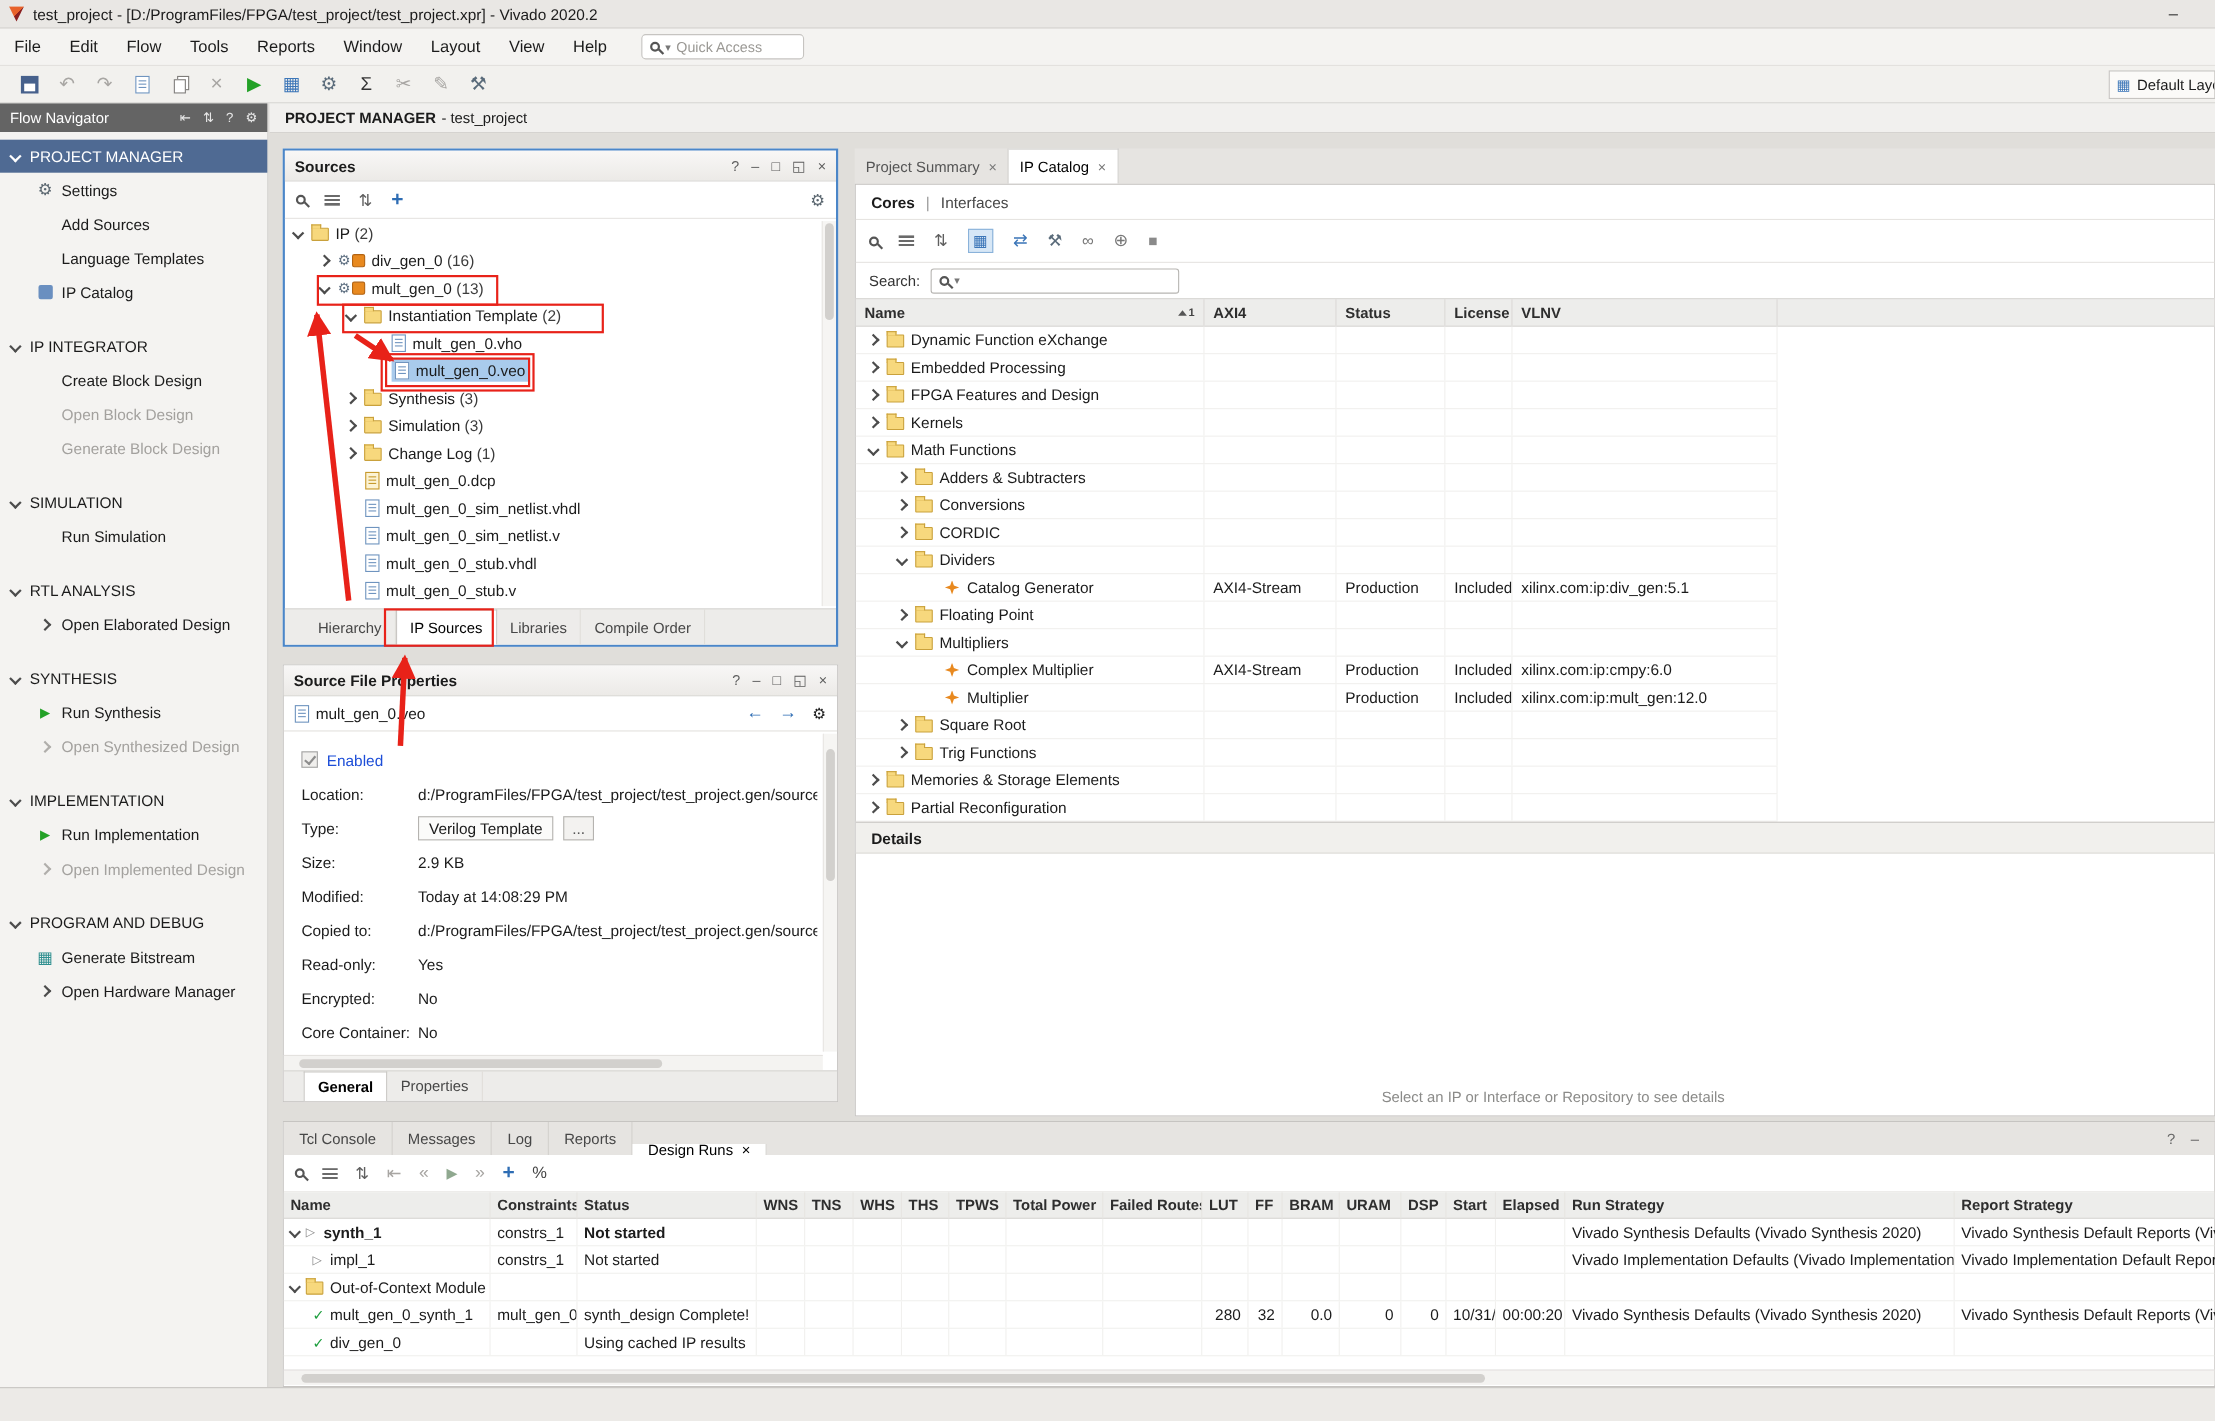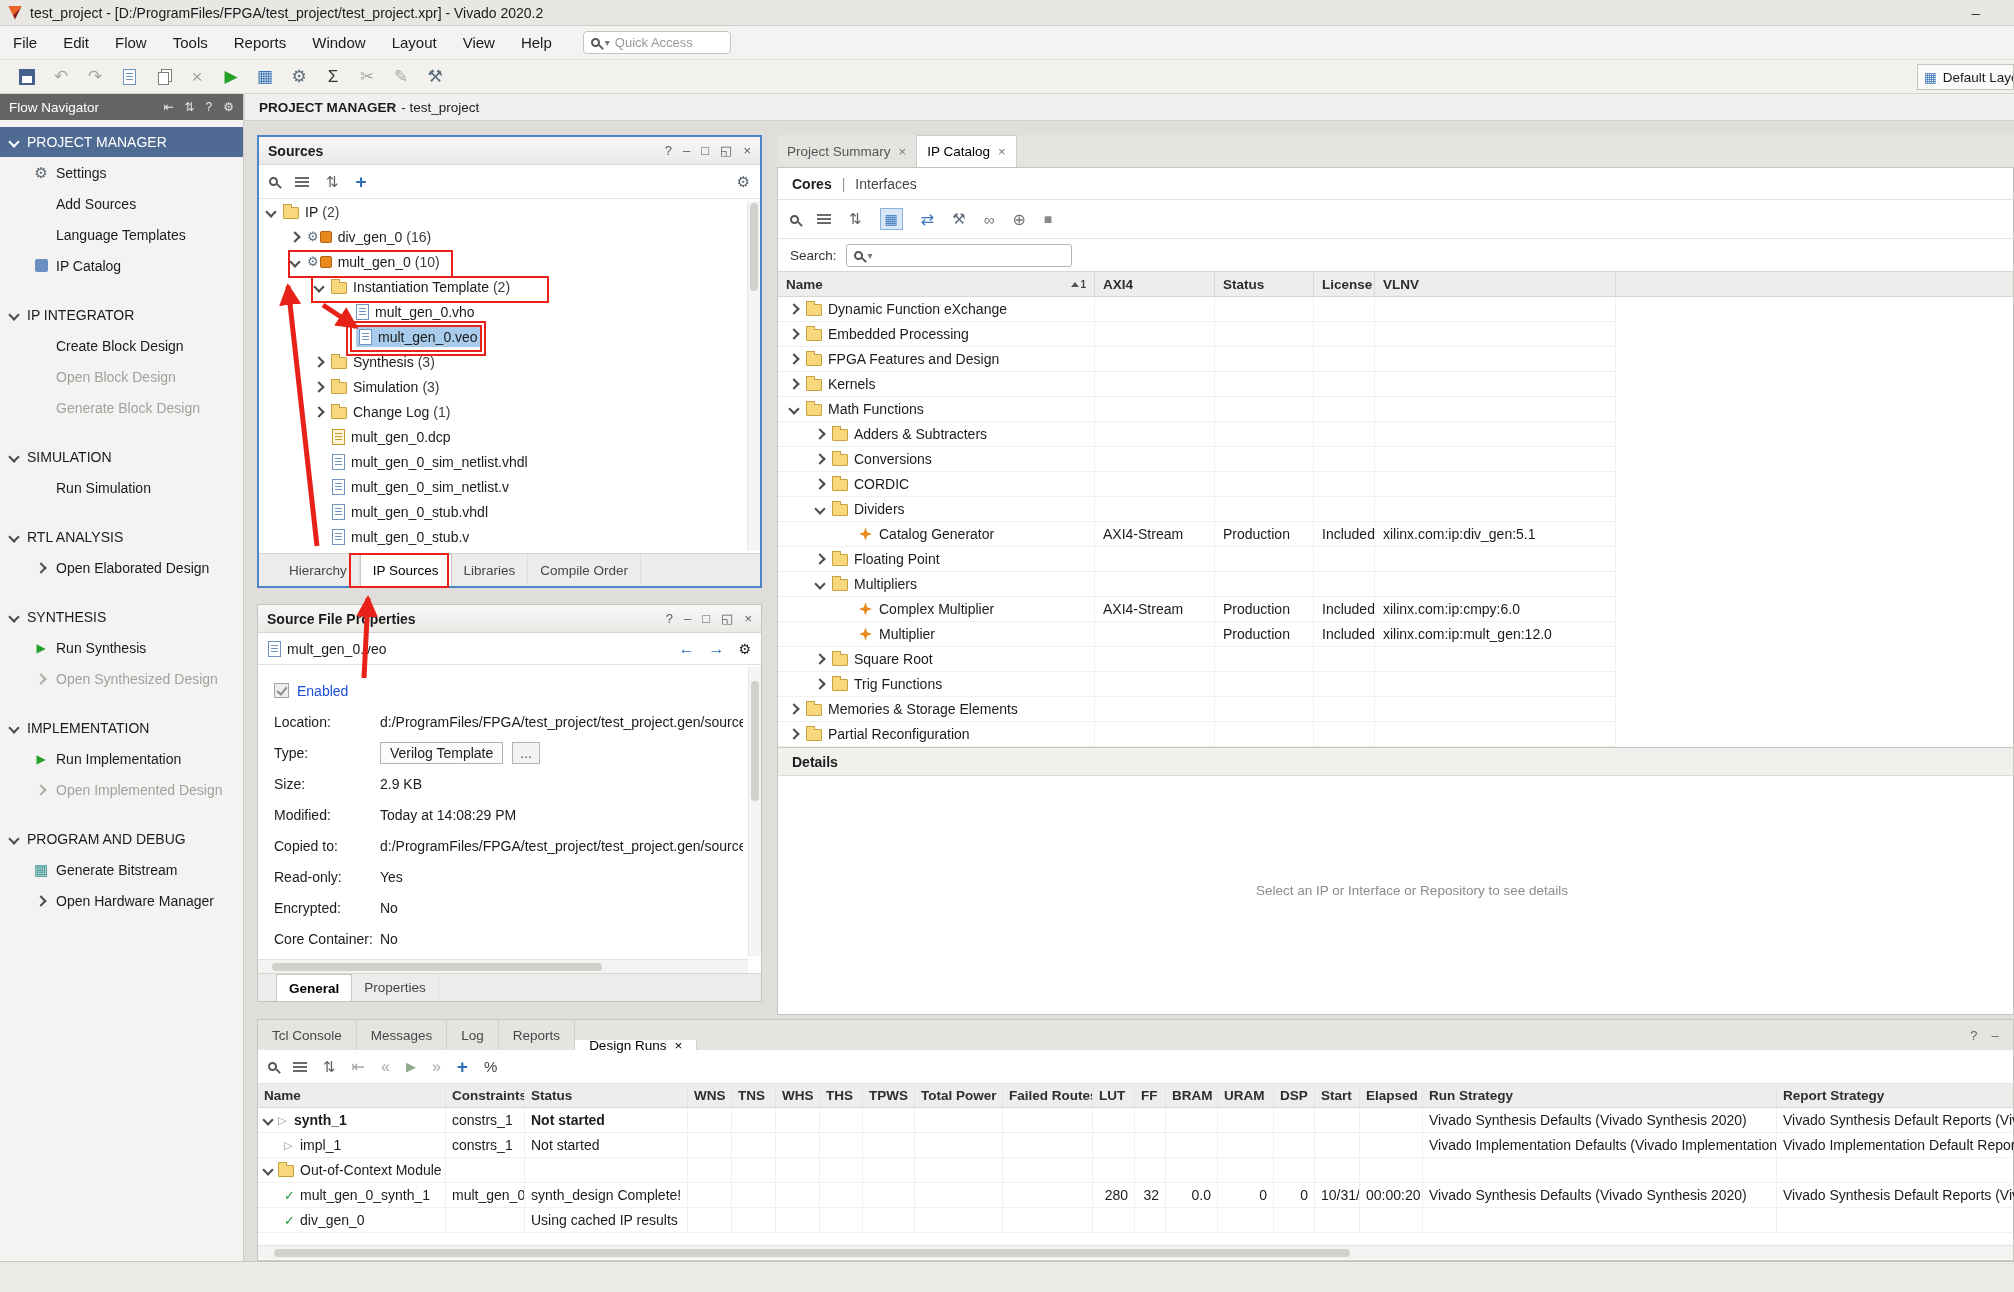--- a/index.html
+++ b/index.html
@@ -129,21 +129,21 @@
 .gridhdr>span { display:flex; align-items:center; padding:0 8px; border-right:1px solid #dcdad7; overflow:hidden; white-space:nowrap; }
 .p0{width:317px;} .p1{width:120px;} .p2{width:99px;} .p3{width:61px;} .p4{width:241px;} .p5{flex:1;border-right:none!important;}
 .sortb { margin-left:auto; display:flex; align-items:flex-start; gap:1px; font-size:10px; color:#444; }
 .caret-up { width:0; height:0; border-left:4px solid transparent; border-right:4px solid transparent; border-bottom:5px solid #555; margin-top:3px; }
 .irow { height:25px; width:838px; display:flex; border-bottom:1px solid #f1f0ee; font-size:14px; }
 .irow>span { display:flex; align-items:center; padding:0 8px; border-right:1px solid #f1f0ee; overflow:hidden; white-space:nowrap; }
 .irow .nm { padding-left:6px; }
 .x1 { margin-left:6px; } .x2 { margin-left:32px; } .x3 { margin-left:58px; }
 .irow .chev { margin-right:8px; }
 #detailshdr { height:29px; background:#f1f0ed; border-top:1px solid #c9c7c4; border-bottom:1px solid #dddbd8; display:flex; align-items:center; padding-left:14px; font-weight:bold; font-size:14px; }
-#detailsbody { height:229px; display:flex; align-items:center; justify-content:center; color:#8b8b89; font-size:13.5px;margin-left:33px; }
+#detailsbody { height:229px; display:flex; align-items:flex-end; justify-content:center; color:#8b8b89; font-size:13.5px;margin-left:33px; }
 
 
 #console { left:257px; top:1019px; width:1757px; height:242px; }
 #ctabs { height:30px; background:#e6e4e1; display:flex; align-items:stretch; font-size:13.5px; color:#474747; }
 .ctab { padding:0 14px; display:flex; align-items:center; gap:8px; border-right:1px solid #d3d1ce; }
 .ctab.active { background:#fff; color:#000;margin-top:20px; }
 #ctabs .endicons { margin-left:auto; display:flex; gap:14px; align-items:center; padding-right:14px; color:#666; }
 #ctb { height:34px; border-bottom:1px solid #e6e4e1; display:flex; align-items:center; padding:0 10px; gap:16px; }
 .runhdr { height:24px; background:#ededeb; border-bottom:1px solid #d9d7d4; display:flex; font-weight:bold; font-size:13.5px; color:#2e2e2e; }
 .runhdr>span, .rrow>span { display:flex; align-items:center; padding:0 6px; border-right:1px solid #e7e5e2; overflow:hidden; white-space:nowrap; flex:none; }
@@ -396,21 +396,21 @@
         <span class="tl">div_gen_0</span>
         <span class="tc">(16)</span>
       </div>
     <div class="trow i1">
         <span class="chev d"></span>
         <span class="ico-core">
           <span class="coreg">⚙</span>
           <span class="corec"></span>
         </span>
         <span class="tl">mult_gen_0</span>
-        <span class="tc">(10)</span>
+        <span class="tc">(13)</span>
       </div>
     <div class="trow i2">
         <span class="chev d"></span>
         <span class="ico-folder"></span>
         <span class="tl">Instantiation Template</span>
         <span class="tc">(2)</span>
       </div>
     <div class="trow i3">
         <span class="chsp"></span>
         <span class="ico-doc"></span>

